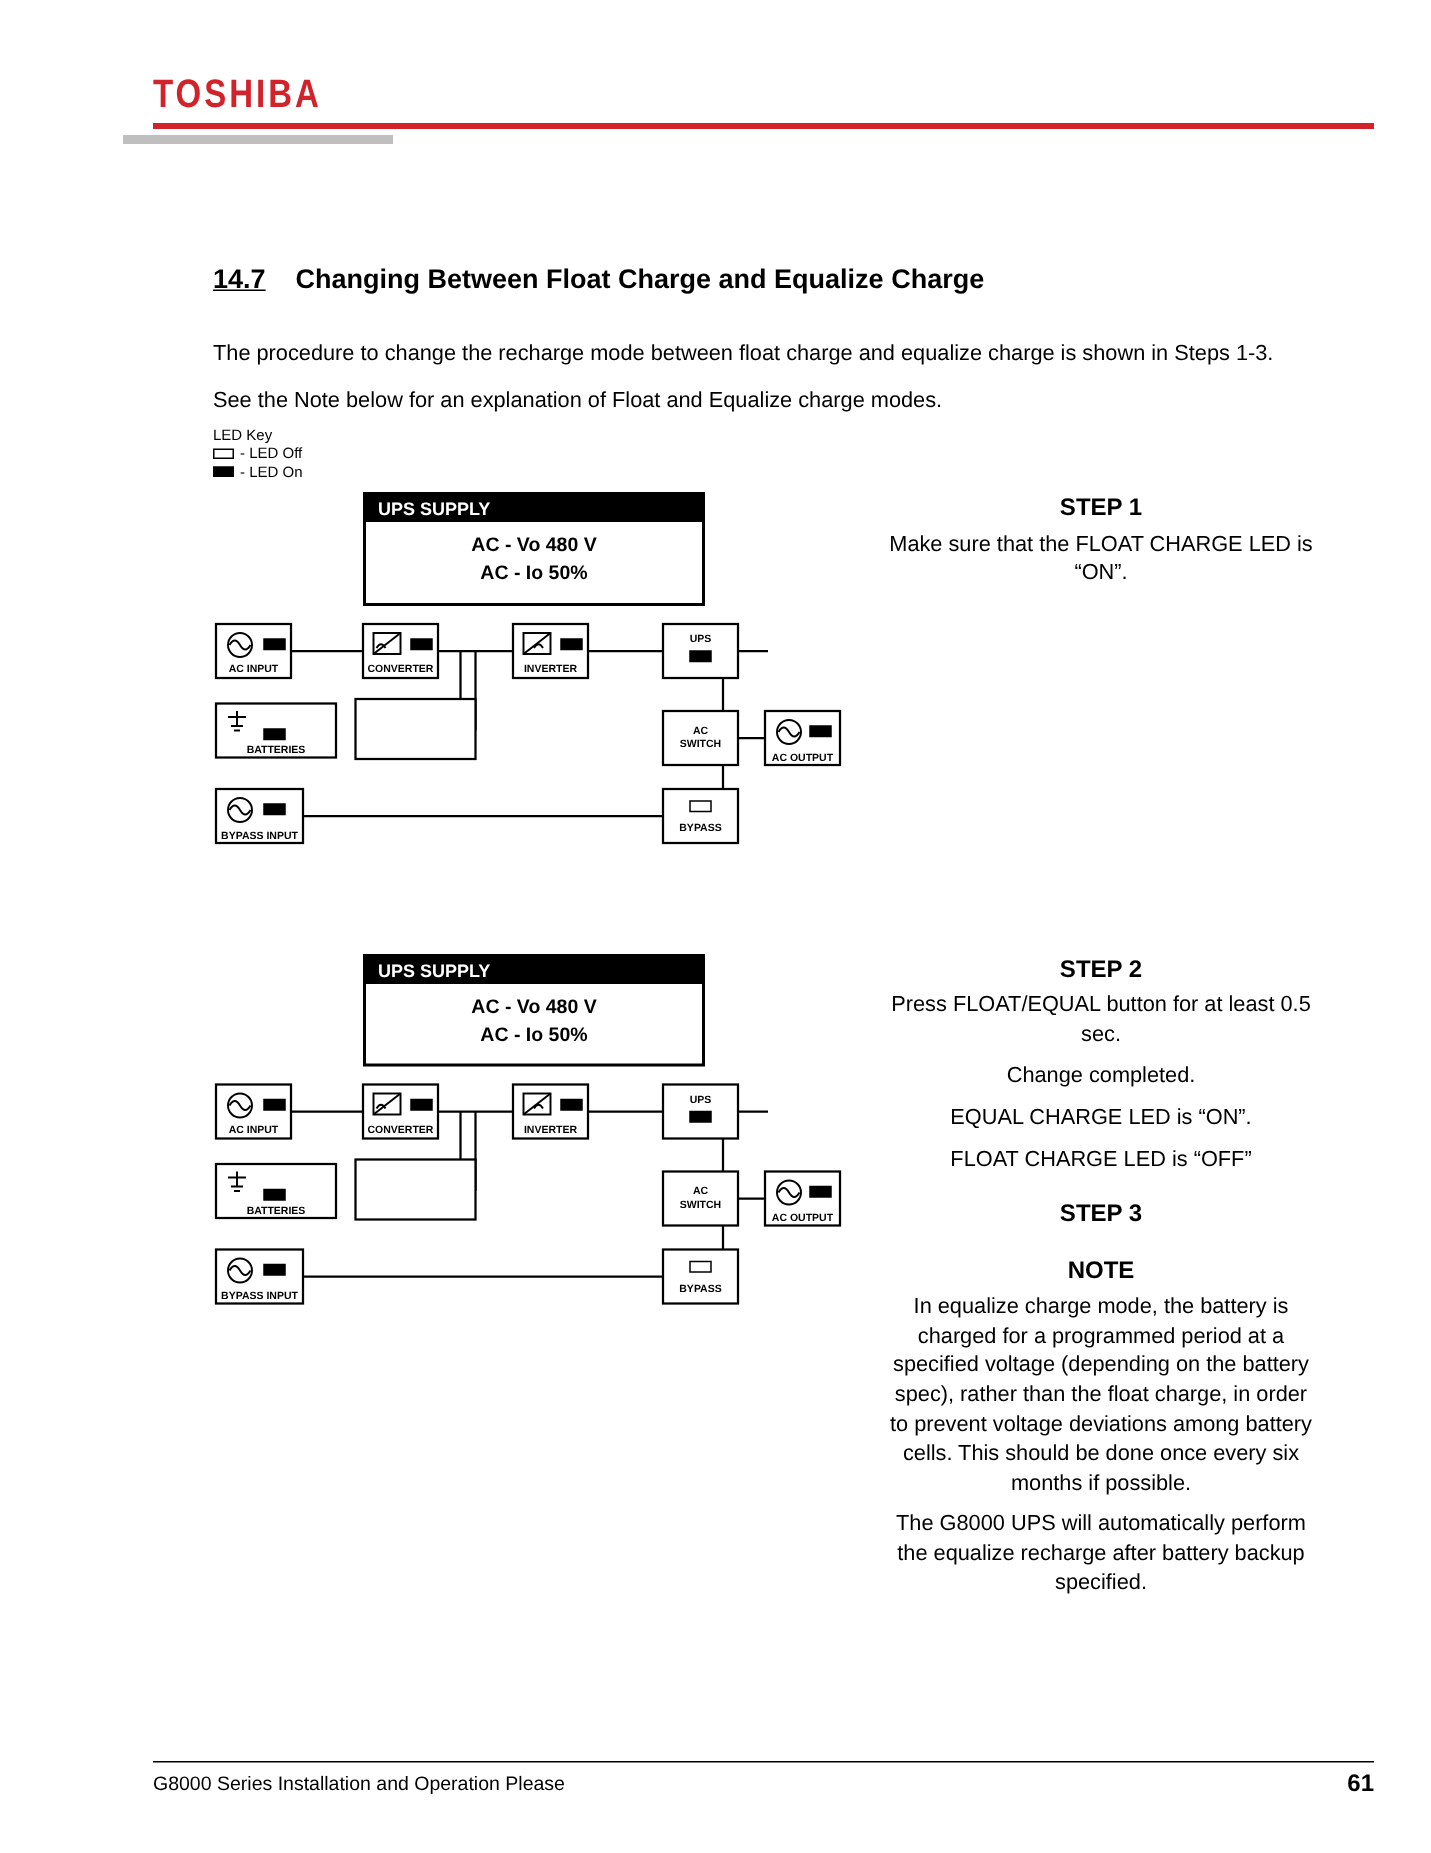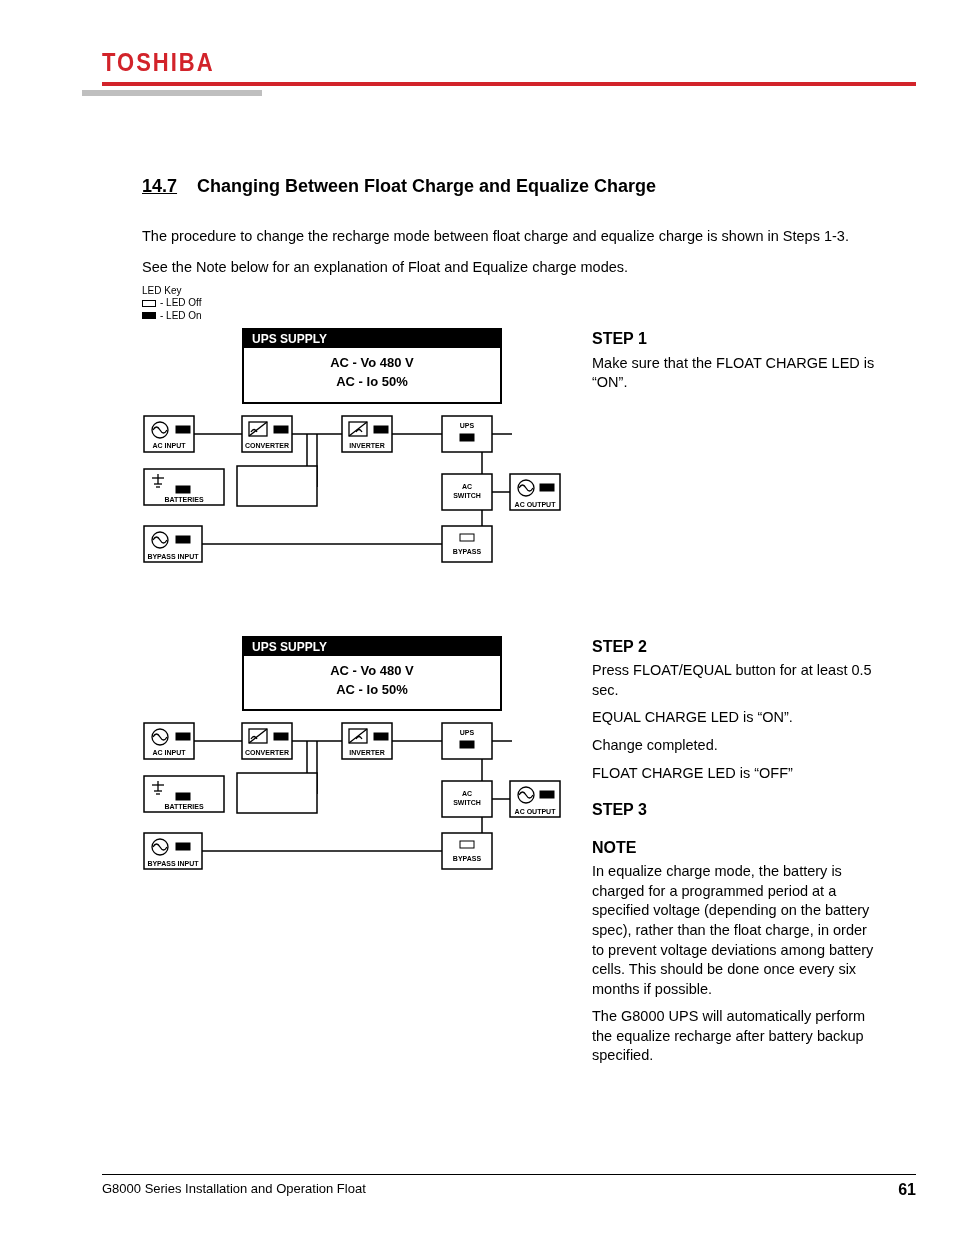--- a/index.html
+++ b/index.html
@@ -16,28 +16,28 @@
   .note-line { font-size: 14.5px; margin-bottom: 10px; }
 
   .ledkey { font-size: 10px; line-height: 1.25; font-weight: normal; }
   .ledkey .swatch { display: inline-block; width: 14px; height: 7px; border: 1px solid #000; vertical-align: middle; margin-right: 4px; }
   .ledkey .swatch.off { background: #fff; }
   .ledkey .swatch.on { background: #000; }
   .ledkey .swatch.flash { background: repeating-linear-gradient(90deg,#000 0 2px,#fff 2px 4px); }
 
   .columns { display: flex; gap: 30px; margin-top: 6px; }
   .left-col { width: 420px; }
-  .right-col { flex: 1; font-size: 14.5px; line-height: 1.35; }
+  .right-col { flex: 1; font-size: 14.5px; line-height: 1.35; text-align: center; }
 
   .step-head { font-weight: bold; font-size: 16px; margin-bottom: 4px; margin-top: 0; }
   .right-col p { margin-bottom: 8px; }
 
   
   .diagram { width: 420px; position: relative; font-size: 8px; font-weight: bold; text-align: center; }
-  .lcd { width: 260px; margin-left: 100px; border: 2px solid #000; }
+  .lcd { width: 228px; margin-left: 100px; border: 2px solid #000; }
   .lcd-bar { background: #000; color: #fff; font-size: 12px; padding: 2px 8px; text-align: left; }
   .lcd-body { padding: 6px 0 10px; font-size: 13px; line-height: 1.45; }
 
   .dia-svg { width: 420px; height: 180px; }
   .dia-box { fill: #fff; stroke: #000; stroke-width: 1.5; }
   .dia-text { font-size: 7px; font-weight: bold; font-family: Arial; }
   .led { stroke: #000; stroke-width: 1; }
   .led.on { fill: #000; }
   .led.off { fill: #fff; }
   .sine { fill: none; stroke: #000; stroke-width: 1.3; }
@@ -229,33 +229,33 @@
             <text class="dia-text" x="31" y="155" text-anchor="middle">BYPASS INPUT</text>
             <rect class="dia-box" x="300" y="122" width="50" height="36"></rect>
             <rect class="led off" x="318" y="130" width="14" height="7"></rect>
             <text class="dia-text" x="325" y="150" text-anchor="middle">BYPASS</text>
           </svg>
         </div>
       </div>
       <div class="right-col">
         <div class="step-head">STEP 2</div>
         <p>Press FLOAT/EQUAL button for at least 0.5 sec.</p>
+        <p>Change completed.</p>
         <p>EQUAL CHARGE LED is “ON”.</p>
-        <p>Change completed.</p>
         <p>FLOAT CHARGE LED is “OFF”</p>
 
         <div class="step-head" style="margin-top:16px;">STEP 3</div>
 
         <div class="step-head" style="margin-top:16px;">NOTE</div>
         <p>In equalize charge mode, the battery is charged for a programmed period at a specified voltage (depending on the battery spec), rather than the float charge, in order to prevent voltage deviations among battery cells. This should be done once every six months if possible.</p>
         <p>The G8000 UPS will automatically perform the equalize recharge after battery backup specified.</p>
       </div>
     </div>
   </div>
 
   <div class="footer">
     <div class="footer-rule"></div>
     <div class="footer-row">
-      <span>G8000 Series Installation and Operation Float</span>
+      <span>G8000 Series Installation and Operation Please</span>
       <span class="pnum">61</span>
     </div>
   </div>
 </div>
 
 </body></html>

